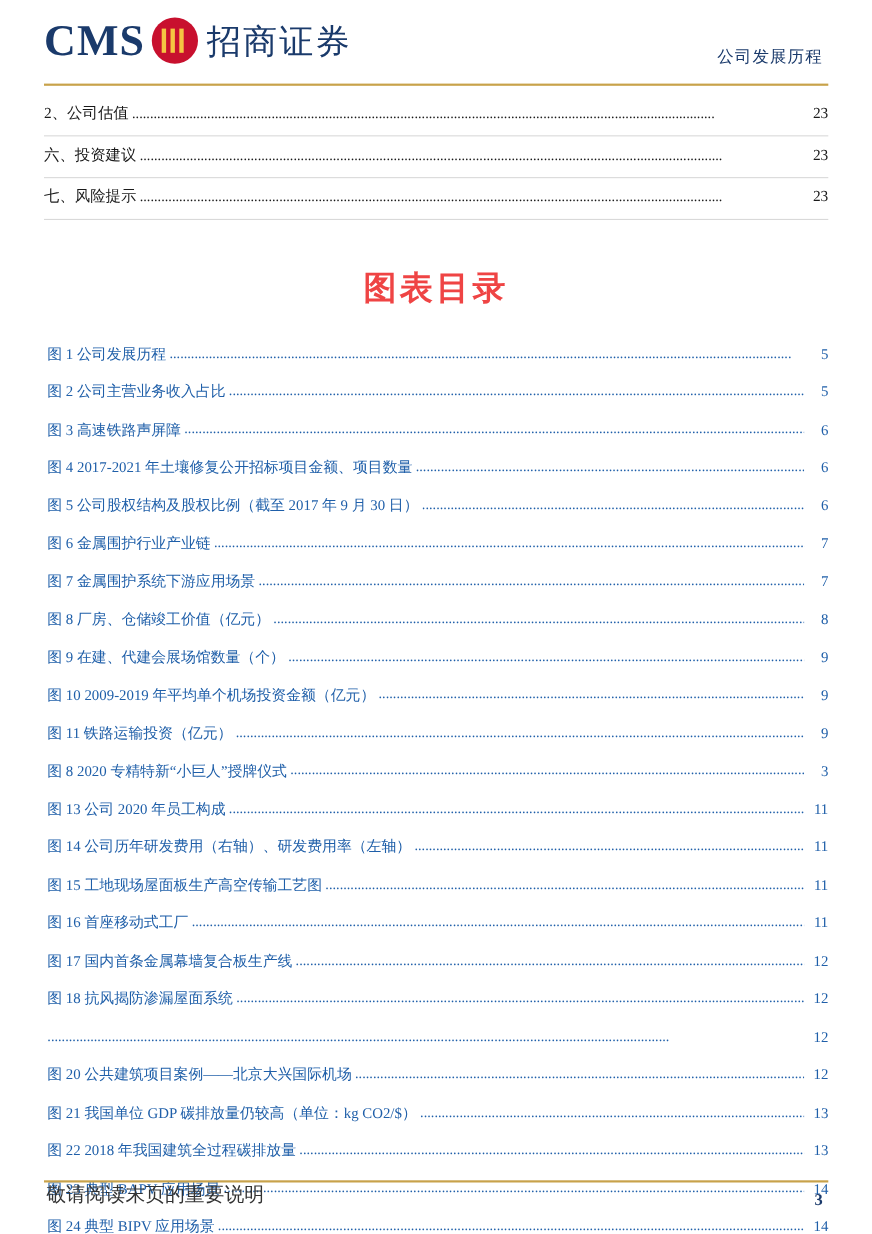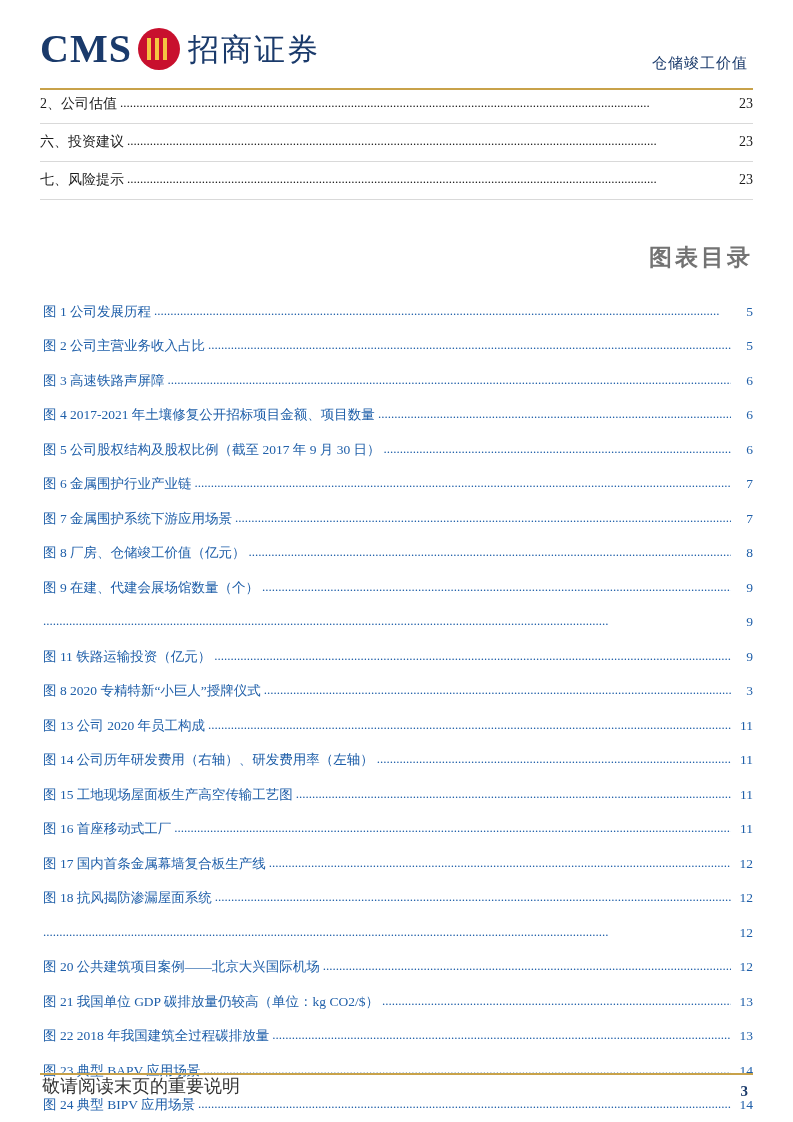--- a/index.html
+++ b/index.html
@@ -16,21 +16,21 @@
     width: 793px;
     height: 1122px;
     box-sizing: border-box;
     background: #fff;
     overflow: hidden;
   }
 
   
   .header {
     position: absolute;
-    top: 12px;
+    top: 0;
     left: 0;
     width: 793px;
     height: 78px;
     box-sizing: border-box;
     padding: 14px 45px 0 40px;
   }
   .header-rule {
     position: absolute;
     left: 40px;
     right: 40px;
@@ -141,23 +141,23 @@
   }
   .fig-row .dots {
     color: #1f5fa9;
   }
   .fig-row .toc-page {
     color: #1f5fa9;
   }
 
   
   .figtitle {
-    text-align: right;
-    color: #737373;
-    font-size: 23px;
+    text-align: center;
+    color: #ef4444;
+    font-size: 30px;
     font-weight: bold;
     letter-spacing: 3px;
     margin: 42px 0 22px 0;
     font-family: "Liberation Serif", serif;
   }
 
   
   .footer-rule {
     position: absolute;
     left: 40px;
@@ -186,21 +186,21 @@
 <body>
 
 <div class="page">
 
   <div class="header">
     <div class="logo-block">
       <span class="logo-cms">CMS</span>
       <span class="logo-mark"></span>
       <span class="logo-cn">招商证券</span>
     </div>
-    <div class="header-right">仓储竣工价值</div>
+    <div class="header-right">公司发展历程</div>
     <div class="header-rule"></div>
   </div>
 
   <div class="content">
 
     <div class="toc-row section">
       <span class="toc-label">2、公司估值</span>
       <span class="dots">...................................................................................................................................................................</span>
       <span class="toc-page">23</span>
     </div>
@@ -258,20 +258,21 @@
       <span class="toc-label">图 8 厂房、仓储竣工价值（亿元）</span>
       <span class="dots">..............................................................................................................................................................................</span>
       <span class="toc-page">8</span>
     </div>
     <div class="fig-row">
       <span class="toc-label">图 9 在建、代建会展场馆数量（个）</span>
       <span class="dots">..............................................................................................................................................................................</span>
       <span class="toc-page">9</span>
     </div>
     <div class="fig-row">
+      <span class="toc-label">图 10 2009-2019 年平均单个机场投资金额（亿元）</span>
       <span class="dots">..............................................................................................................................................................................</span>
       <span class="toc-page">9</span>
     </div>
     <div class="fig-row">
       <span class="toc-label">图 11 铁路运输投资（亿元）</span>
       <span class="dots">..............................................................................................................................................................................</span>
       <span class="toc-page">9</span>
     </div>
     <div class="fig-row">
       <span class="toc-label">图 8 2020 专精特新“小巨人”授牌仪式</span>

